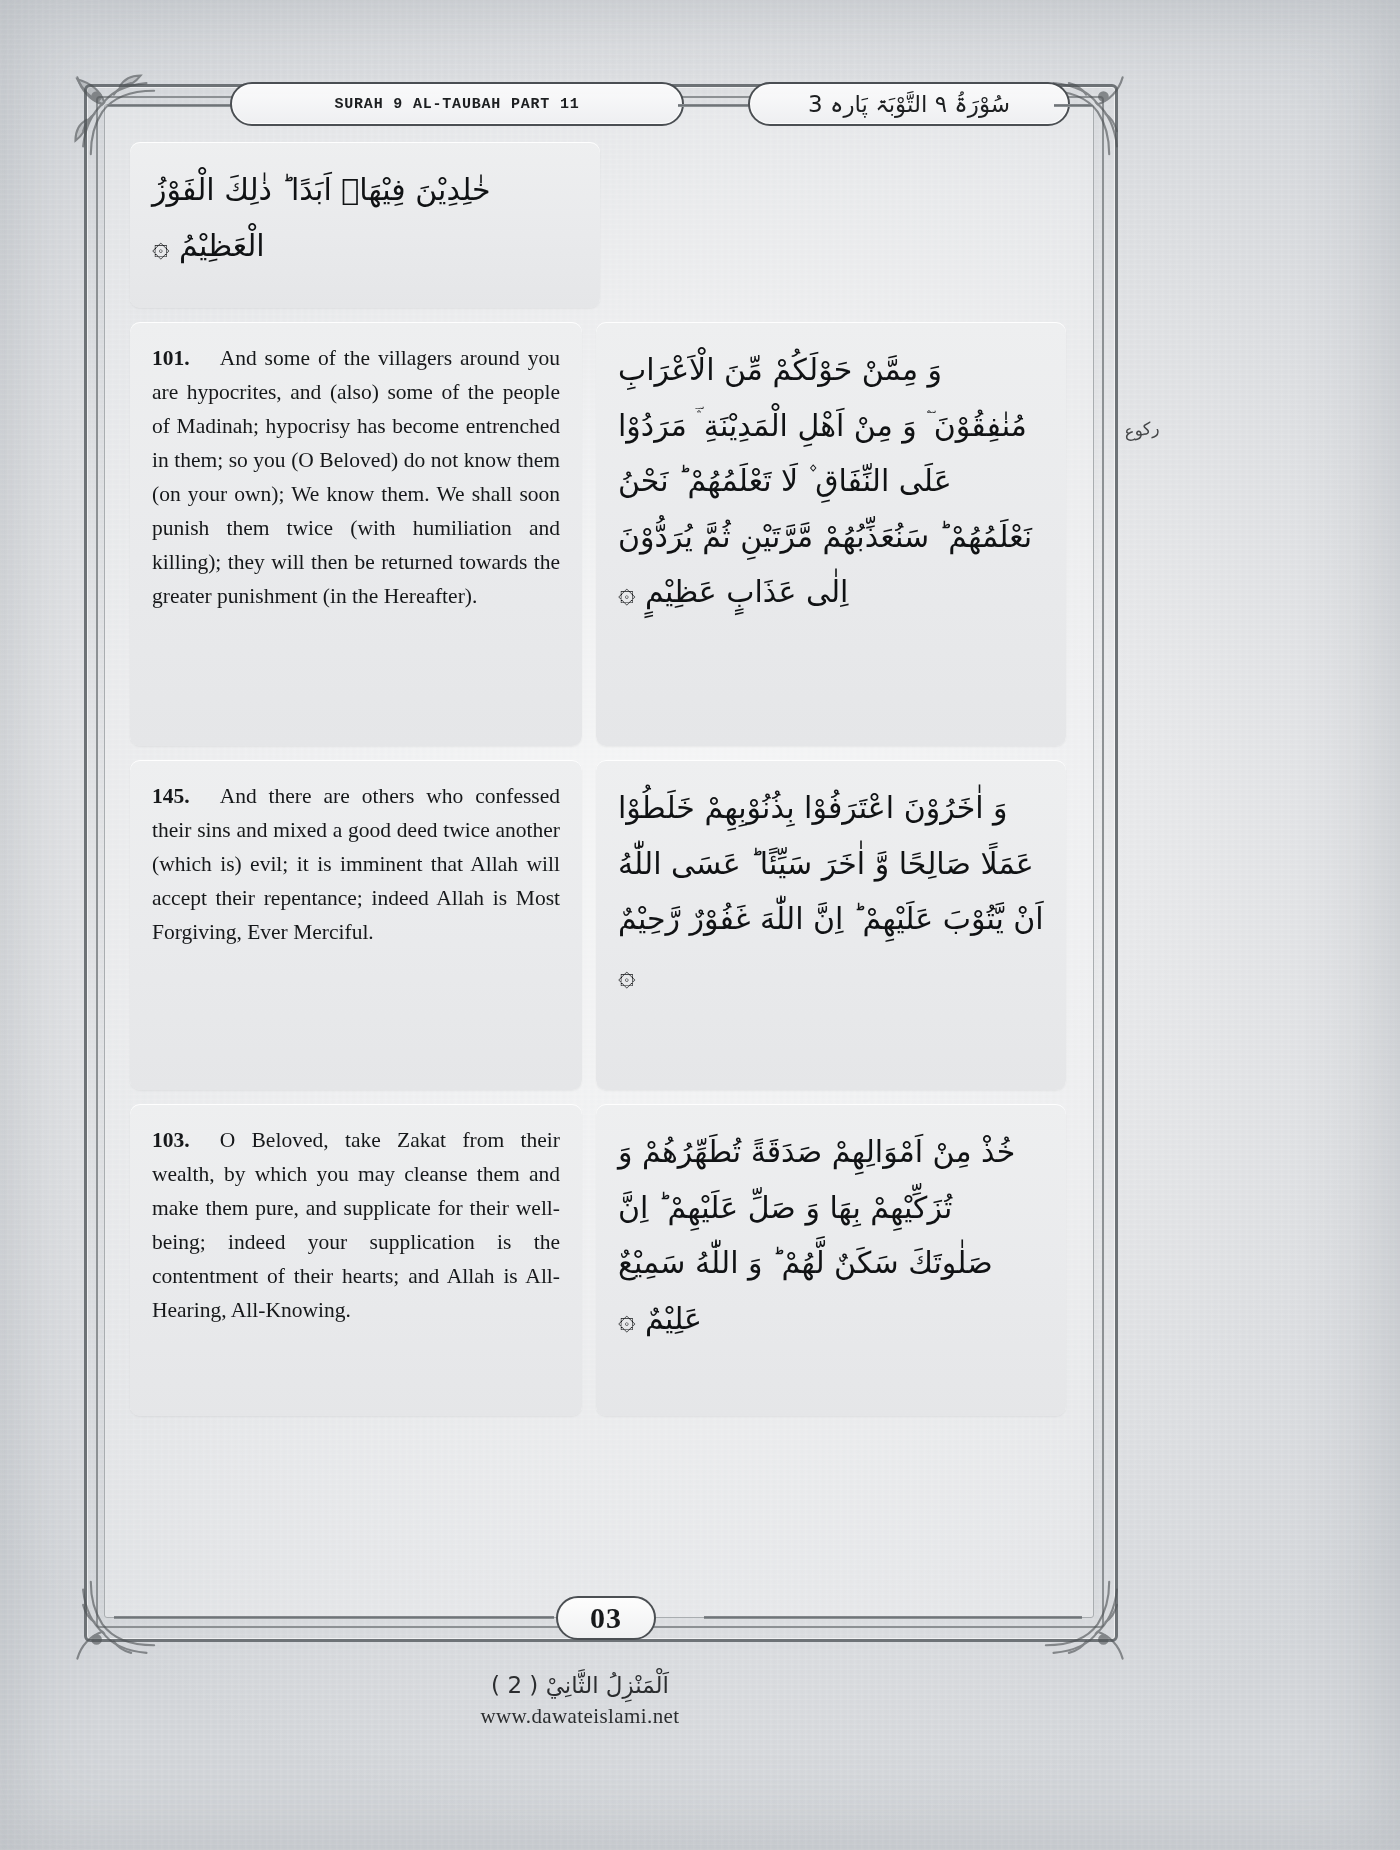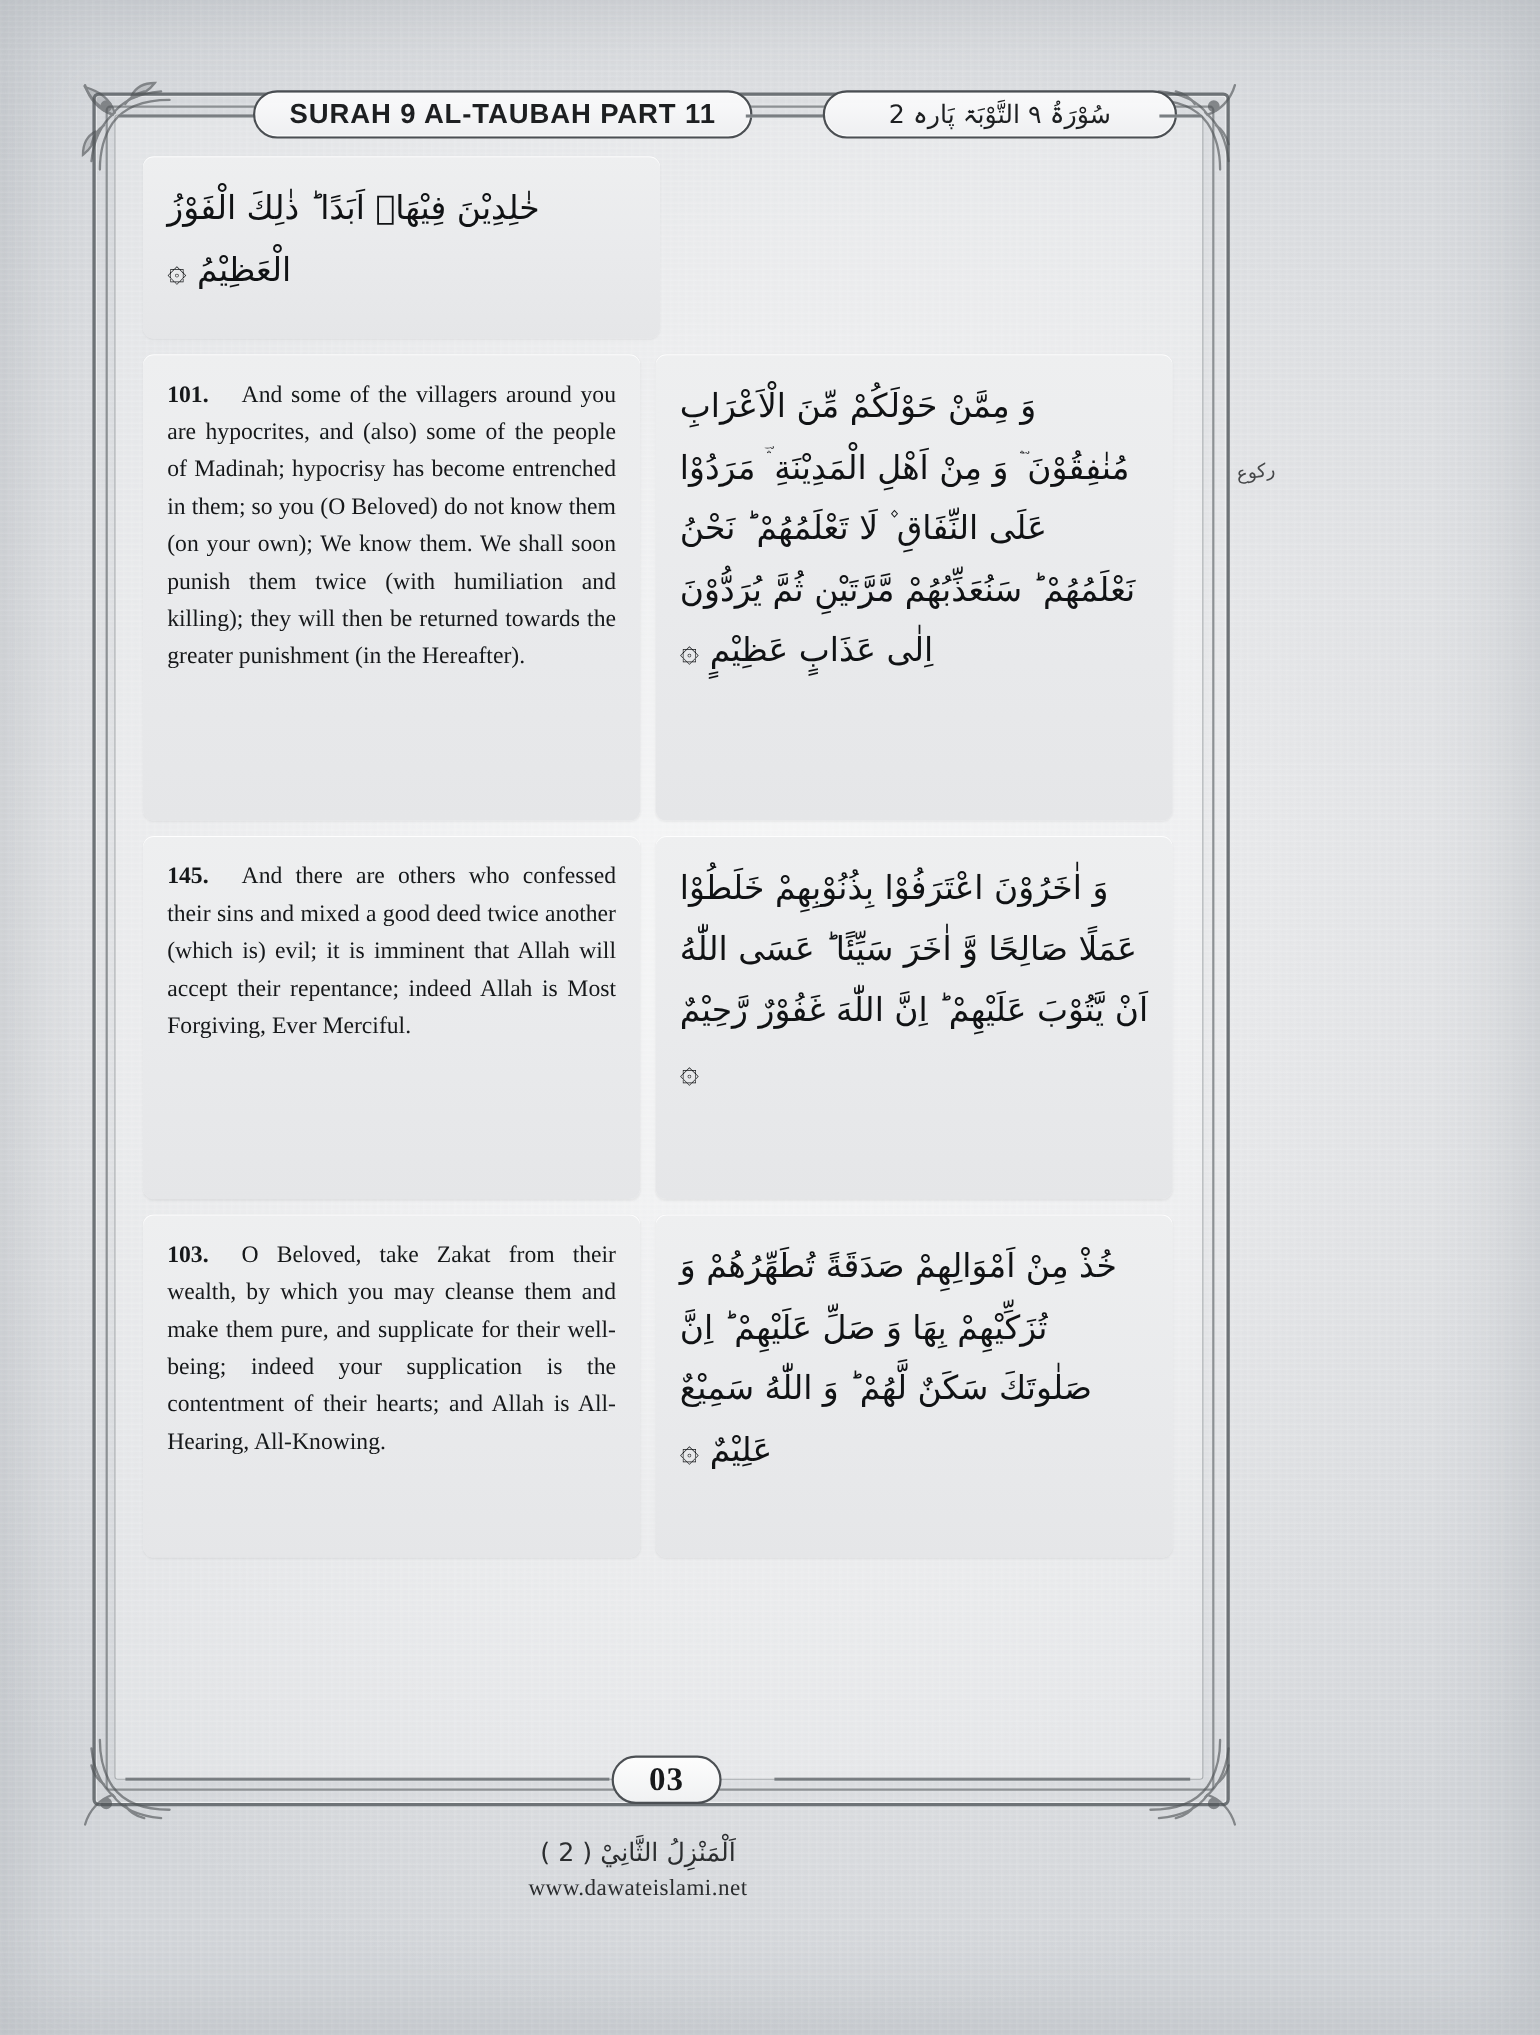--- a/index.html
+++ b/index.html
@@ -94,22 +94,22 @@
     background: linear-gradient(180deg, #fbfbfc 0%, #eeeff1 100%);
     display: flex;
     align-items: center;
     justify-content: center;
     box-shadow: inset 0 0 0 1px rgba(255,255,255,.8);
   }
   .cartouche.left  { left: 126px; width: 450px; }
   .cartouche.arabic{ left: 644px; width: 318px; }
 
   .header-title {
-    font-family: Liberation Sans, sans-serif;
-    font-size: 25px;
+    font-family: Liberation Mono, monospace;
+    font-size: 15px;
     font-weight: bold;
     letter-spacing: .8px;
     color: #1d1f21;
     white-space: nowrap;
   }
   .header-arabic {
     font-family: "DejaVu Sans", sans-serif;
     font-size: 23px;
     color: #1d1f21;
     direction: rtl;
@@ -307,21 +307,21 @@
   </svg>
 </div>
 
 <div class="header-band">
   <div class="header-rule left"></div>
   <div class="cartouche left">
     <span class="header-title">SURAH 9 AL-TAUBAH PART 11</span>
   </div>
   <div class="header-rule mid"></div>
   <div class="cartouche arabic">
-    <span class="header-arabic">سُوْرَۃُ ٩ التَّوْبَۃ  پَارہ 2</span>
+    <span class="header-arabic">سُوْرَۃُ ٩ التَّوْبَۃ  پَارہ 3</span>
   </div>
   <div class="header-rule right"></div>
 </div>
 
 <div class="content">
 
   <div class="verse-row r0">
     <div class="cell ar">خٰلِدِيْنَ فِيْهَاۤ اَبَدًا ؕ ذٰلِكَ الْفَوْزُ الْعَظِيْمُ ۞</div>
   </div>
 

